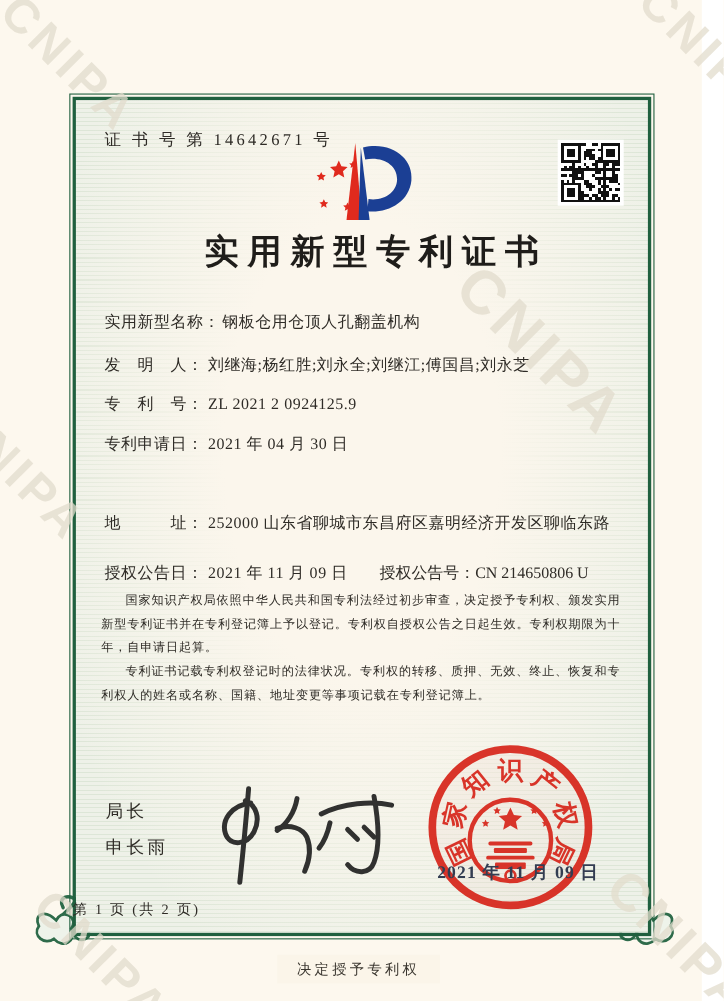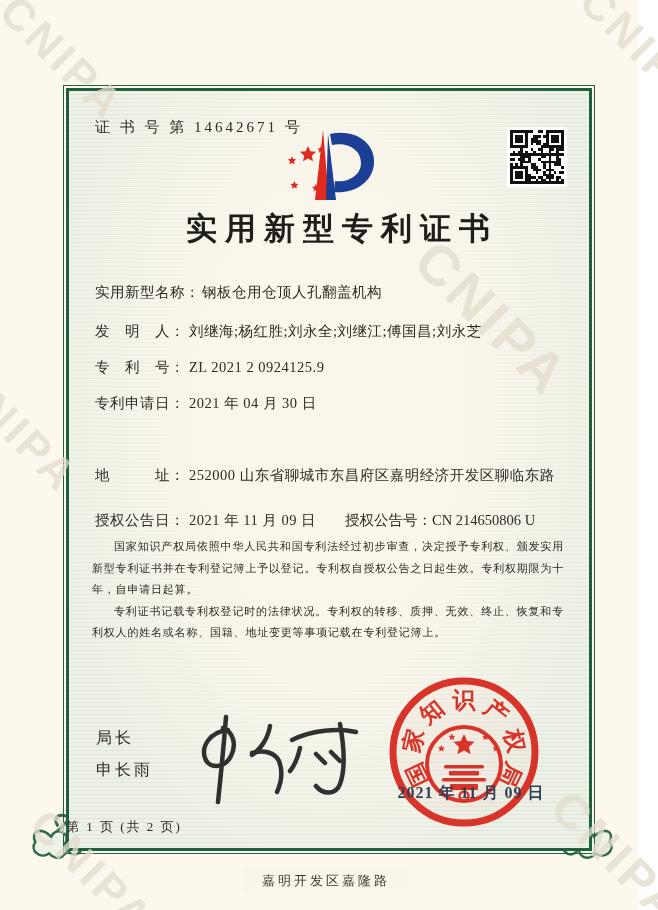--- a/index.html
+++ b/index.html
@@ -345,19 +345,19 @@
           <rect x="58" y="106" width="44" height="3.4" rx="1.5"></rect>
           <rect x="66" y="112" width="28" height="6" rx="1"></rect>
           <circle cx="80" cy="124" r="4.5" fill="none" stroke="#d7261b" stroke-width="2.5"></circle>
         </g>
       </svg>
     </div>
     <div class="seal-date">2021 年 11 月 09 日</div>
 
     <div class="pageinfo">第 1 页 (共 2 页)</div>
     <div class="footnote">
-      <span class="band">嘉明开发区嘉隆路</span>
+      <span class="band">决定授予专利权</span>
     </div>
 
   </div>
 
   <div class="edge-strip"></div>
 </div>
 
 </body></html>

